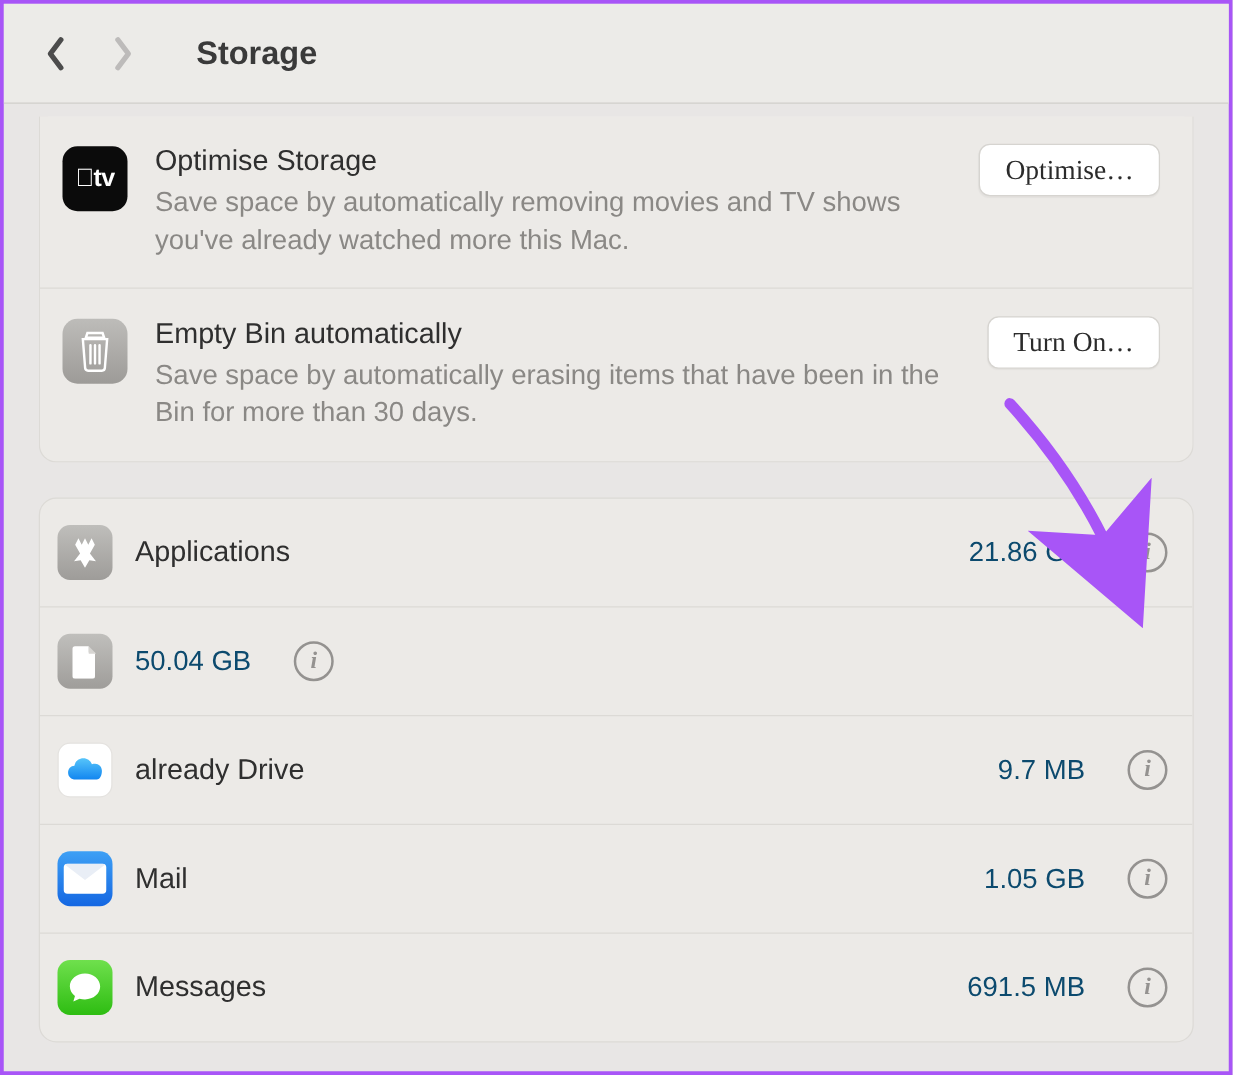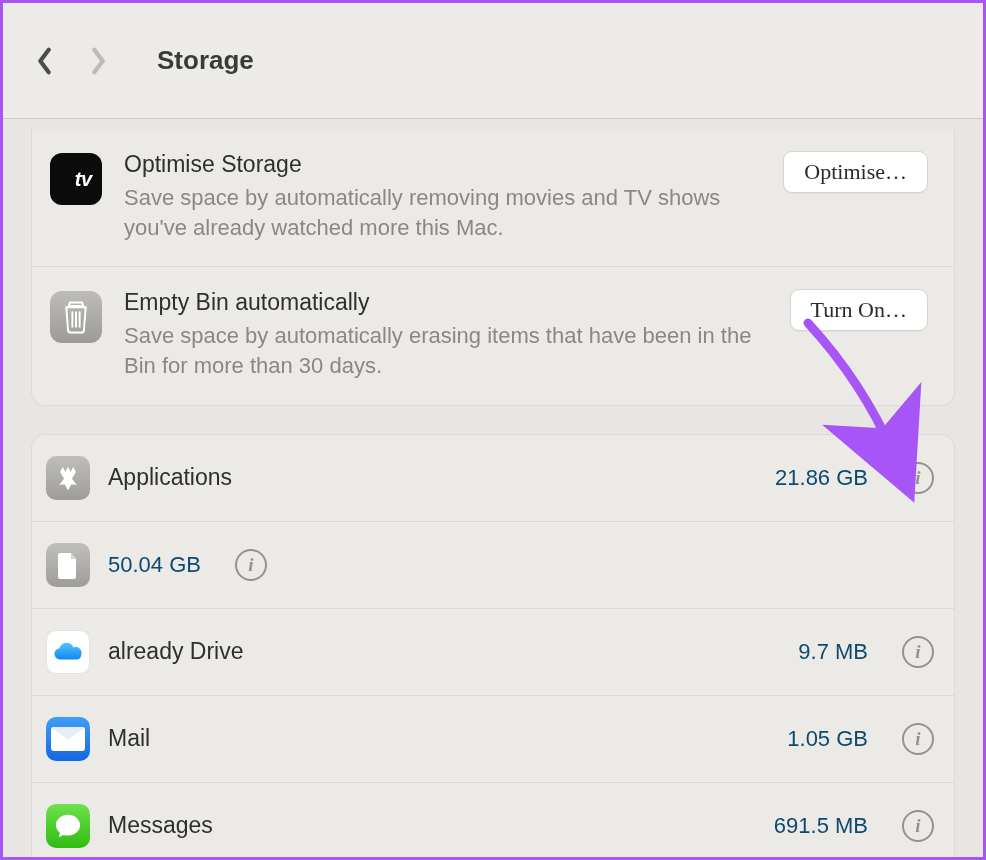--- a/index.html
+++ b/index.html
@@ -4,21 +4,21 @@
 <style>
   * { box-sizing: border-box; margin: 0; padding: 0; }
   html, body { width: 986px; height: 860px; overflow: hidden; }
   body {
     font-family: -apple-system, "Helvetica Neue", Arial, sans-serif;
     background: #e8e6e5;
     border: 3px solid #a855f7;
     position: relative;
   }
   .titlebar {
-    height: 116px;
+    height: 80px;
     display: flex;
     align-items: center;
     padding: 0 30px;
     border-bottom: 1px solid #d0ceca;
     background: #ecebe8;
   }
   .nav-arrows { display: flex; gap: 32px; align-items: center; }
   .nav-arrow {
     width: 22px; height: 34px;
     display: flex; align-items: center; justify-content: center;
@@ -46,21 +46,20 @@
     padding: 22px 26px 24px 18px;
     gap: 22px;
   }
   .rec-row + .rec-row { border-top: 1px solid #dcdad6; }
   .rec-icon {
     width: 52px; height: 52px;
     border-radius: 12px;
     flex: 0 0 52px;
     display: flex; align-items: center; justify-content: center;
     margin-top: 2px;
-    font-style: italic;
   }
   .rec-icon.tv { background: #0b0b0b; }
   .rec-icon.tv span { color: #fff; font-weight: 700; font-size: 20px; font-family: Arial, sans-serif; letter-spacing: -0.5px; }
   .rec-icon.bin {
     background: linear-gradient(#bdbcb9, #9d9b98);
   }
   .rec-icon.bin svg { width: 30px; height: 34px; fill: #fff; }
   .rec-text { flex: 1; padding-top: 0; }
   .rec-title { font-size: 23px; color: #2f2f2f; font-weight: 400; margin-bottom: 5px; }
   .rec-desc { font-size: 22px; color: #8a8885; line-height: 1.35; }

